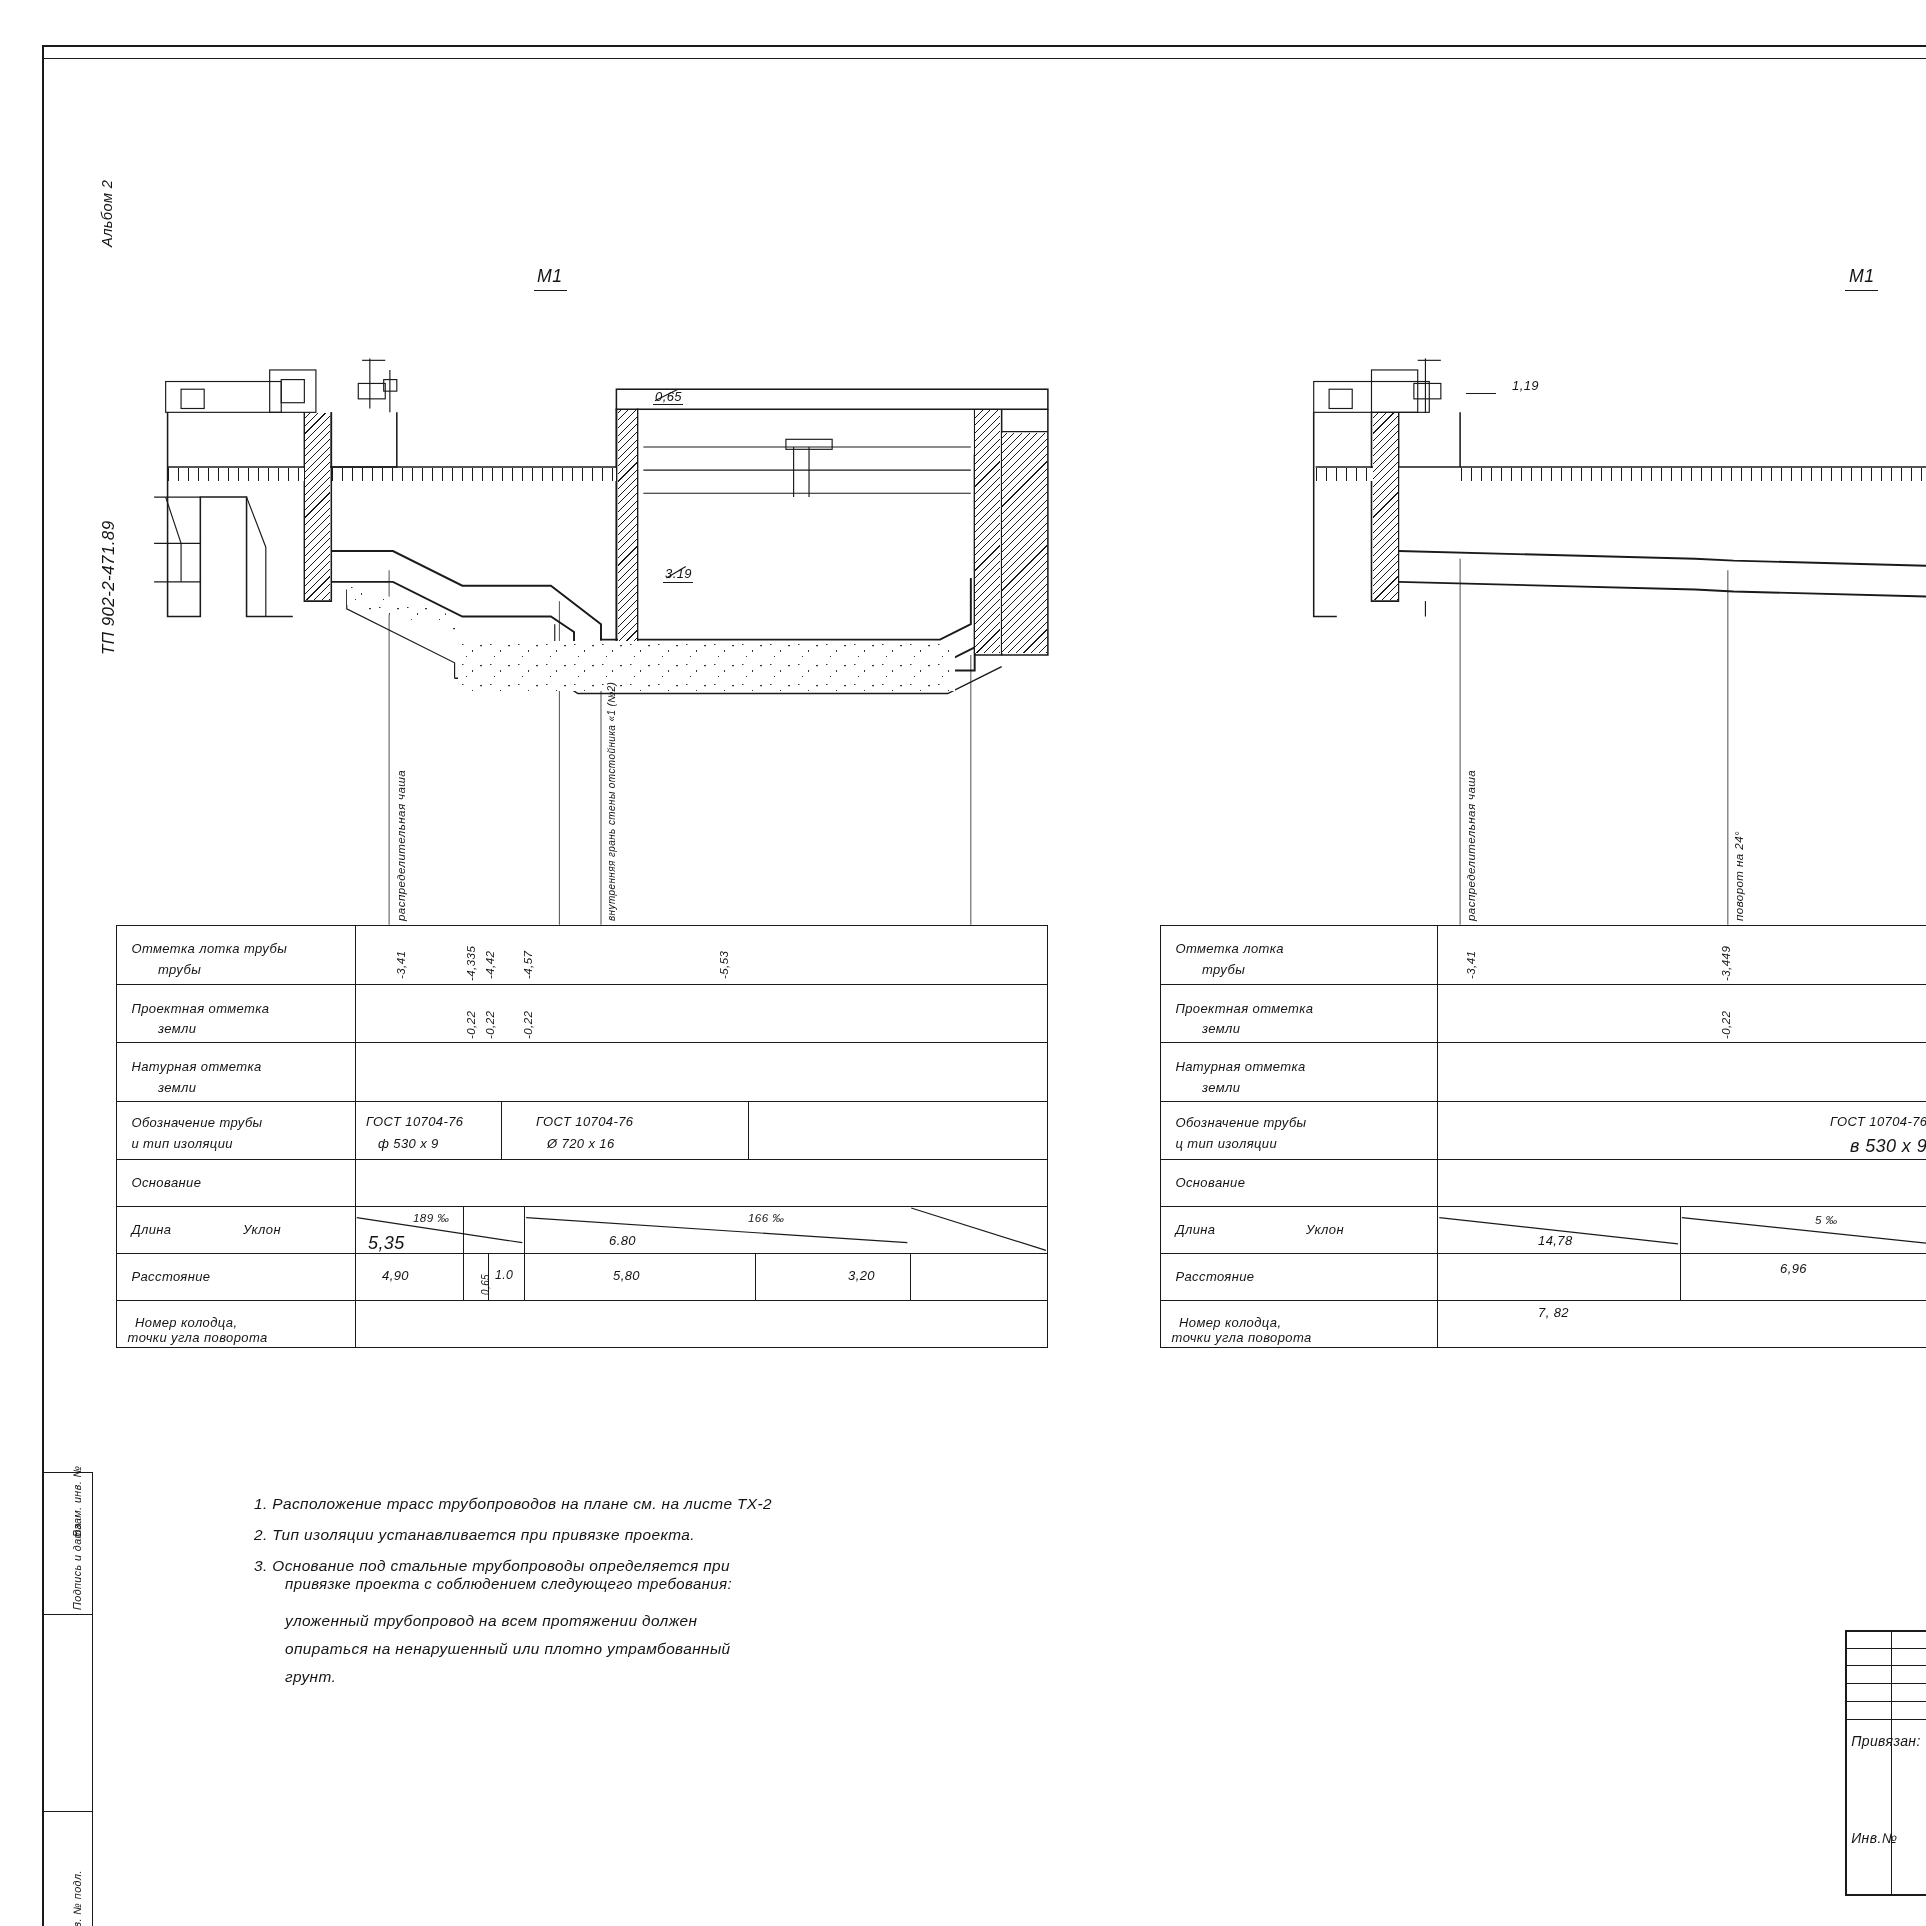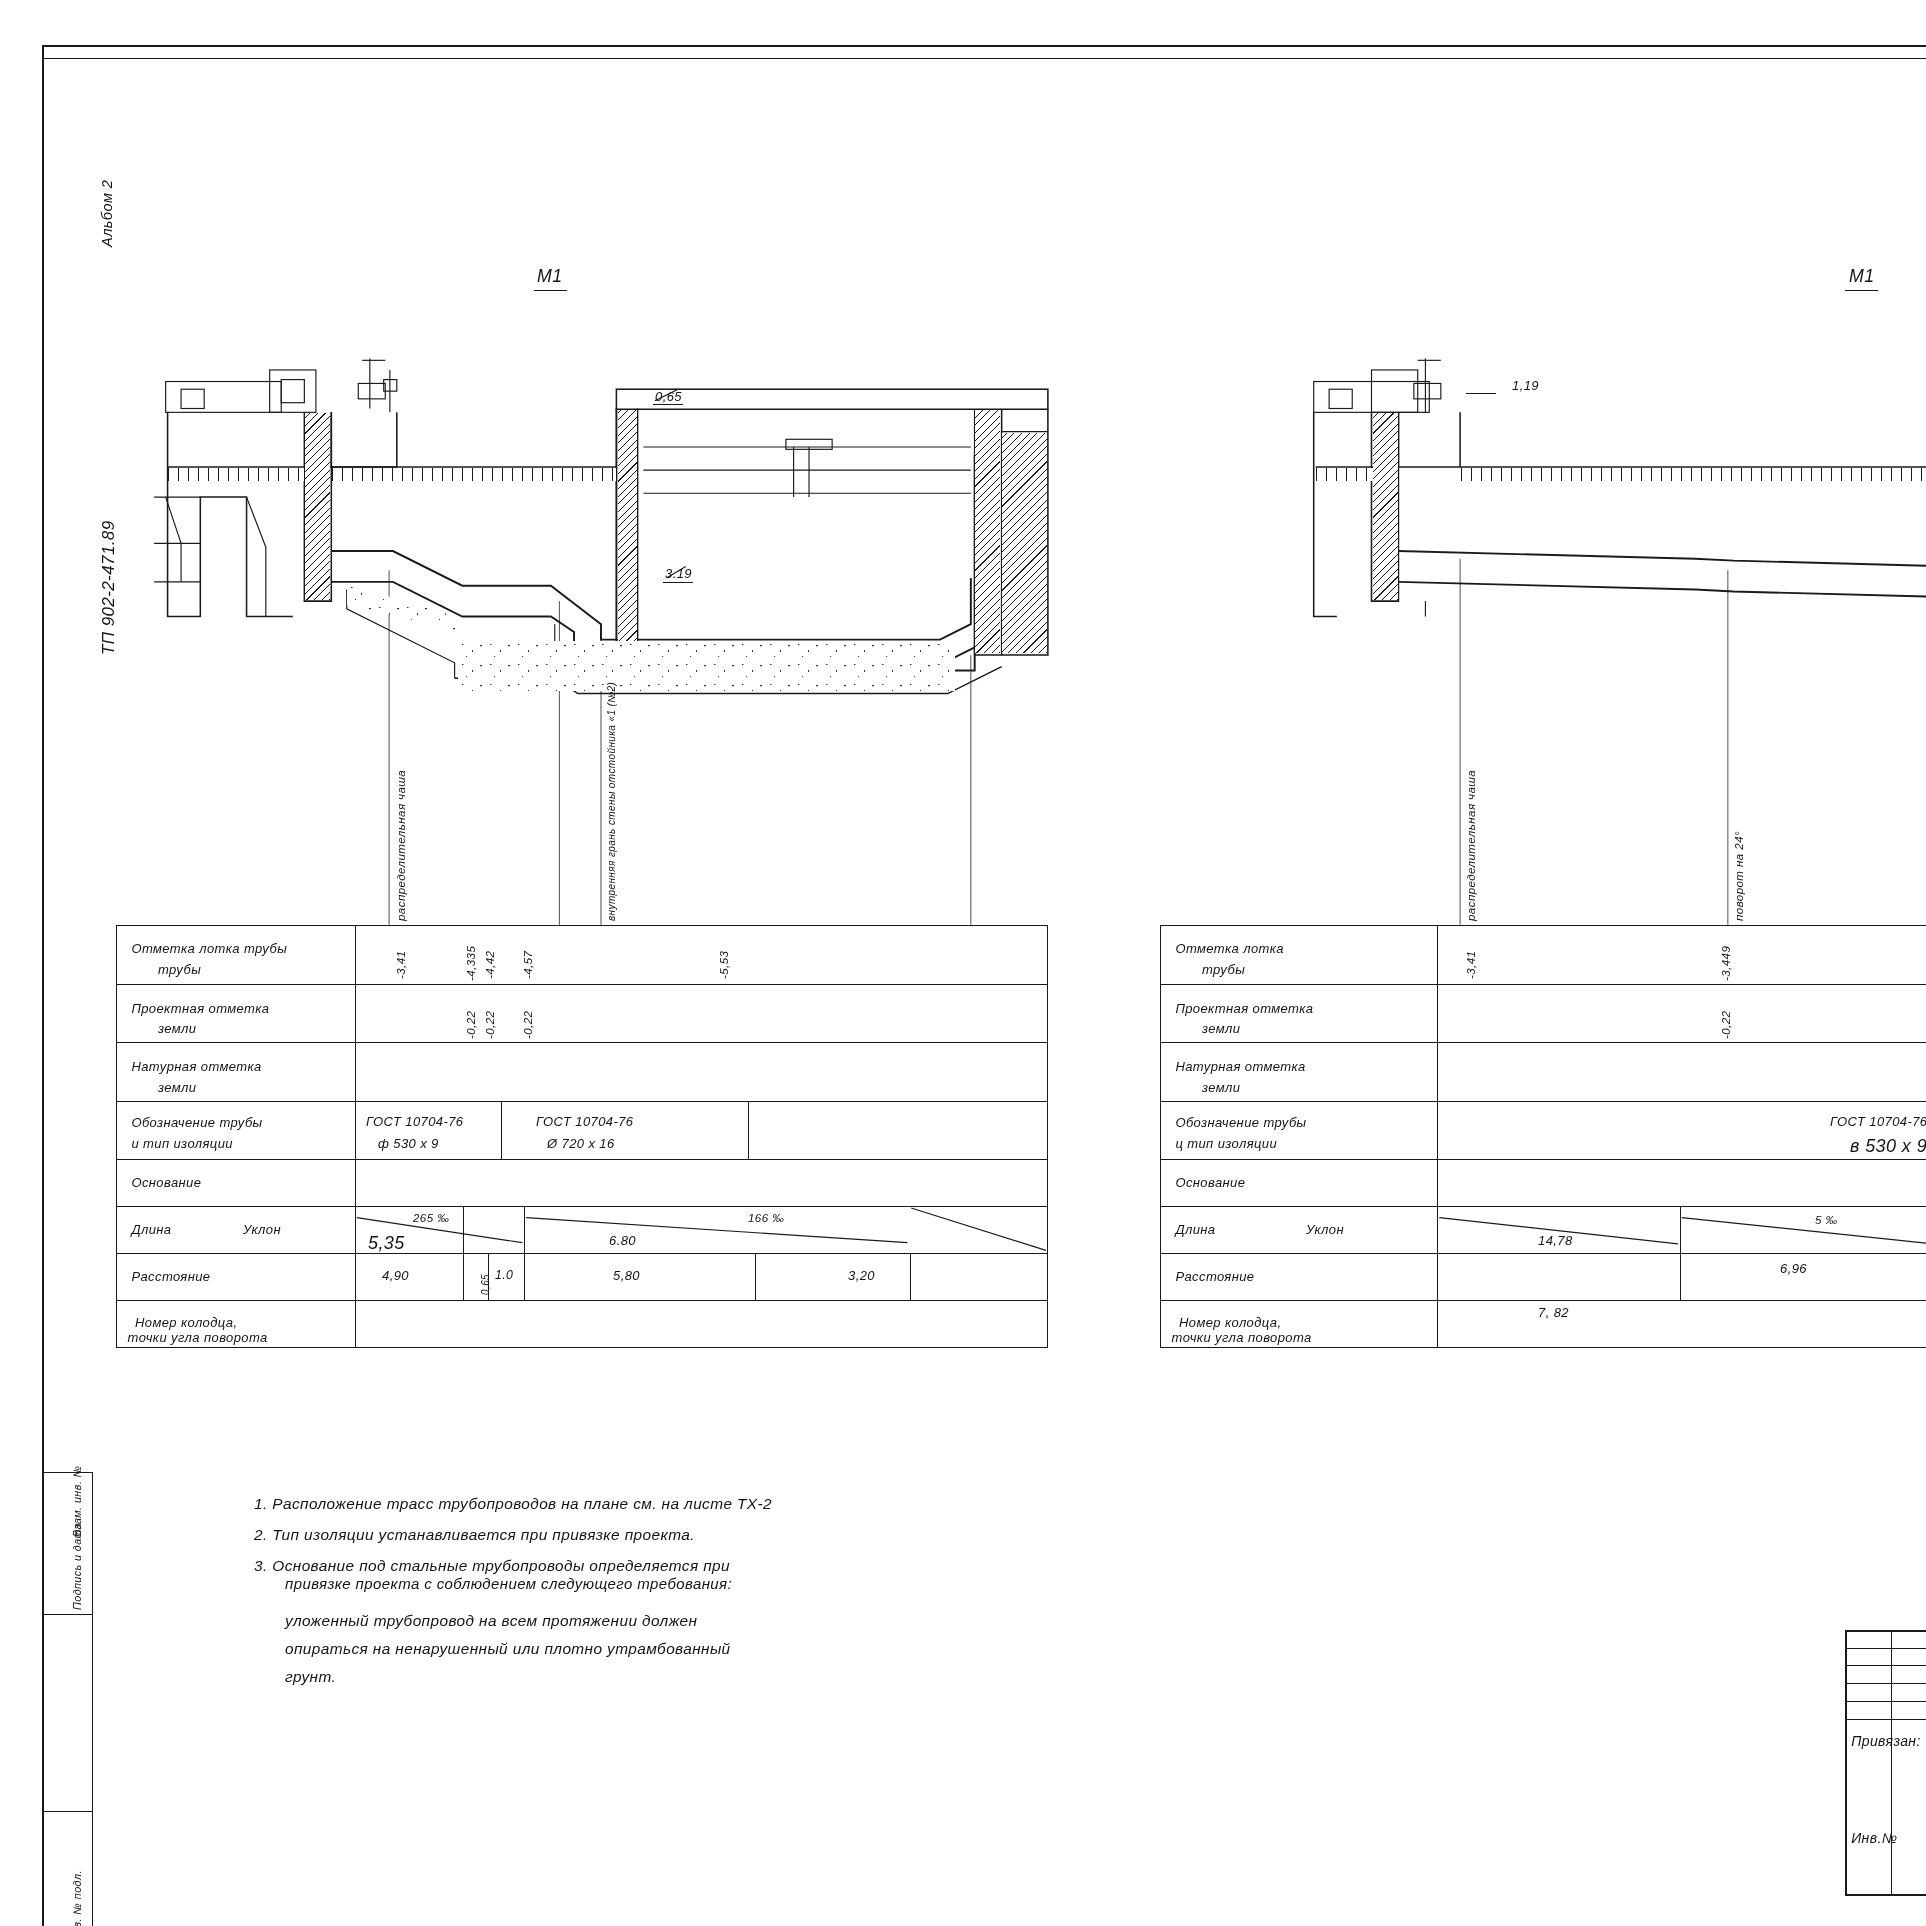--- a/index.html
+++ b/index.html
@@ -279,21 +279,21 @@
 
     <div class="vtxt" style="left:348px; top:114px; font-size:11.6px;">-0,22</div>
     <div class="vtxt" style="left:367px; top:114px; font-size:11.6px;">-0,22</div>
     <div class="vtxt" style="left:405px; top:114px; font-size:11.6px;">-0,22</div>
 
     <div class="txt ital" style="left:250px; top:189px; font-size:13px;">ГОСТ   10704-76</div>
     <div class="txt ital" style="left:262px; top:211px; font-size:13px;">ф 530 х 9</div>
     <div class="txt ital" style="left:420px; top:189px; font-size:13px;">ГОСТ   10704-76</div>
     <div class="txt ital" style="left:431px; top:211px; font-size:13px;">Ø 720 х 16</div>
 
-    <div class="txt ital" style="left:297px; top:286px; font-size:11.6px;">265 ‰</div>
+    <div class="txt ital" style="left:297px; top:286px; font-size:11.6px;">189 ‰</div>
     <div class="txt ital" style="left:632px; top:286px; font-size:11.6px;">166 ‰</div>
     <div class="txt ital" style="left:252px; top:308px; font-size:18px;">5,35</div>
     <div class="txt ital" style="left:493px; top:308px; font-size:13px;">6.80</div>
 
     <div class="txt ital" style="left:266px; top:343px; font-size:13px;">4,90</div>
     <div class="vtxt" style="left:364px; top:370px; font-size:10px;">0,65</div>
     <div class="txt ital" style="left:379px; top:343px; font-size:12.3px;">1.0</div>
     <div class="txt ital" style="left:497px; top:343px; font-size:13px;">5,80</div>
     <div class="txt ital" style="left:732px; top:343px; font-size:13px;">3,20</div>
   </div>

